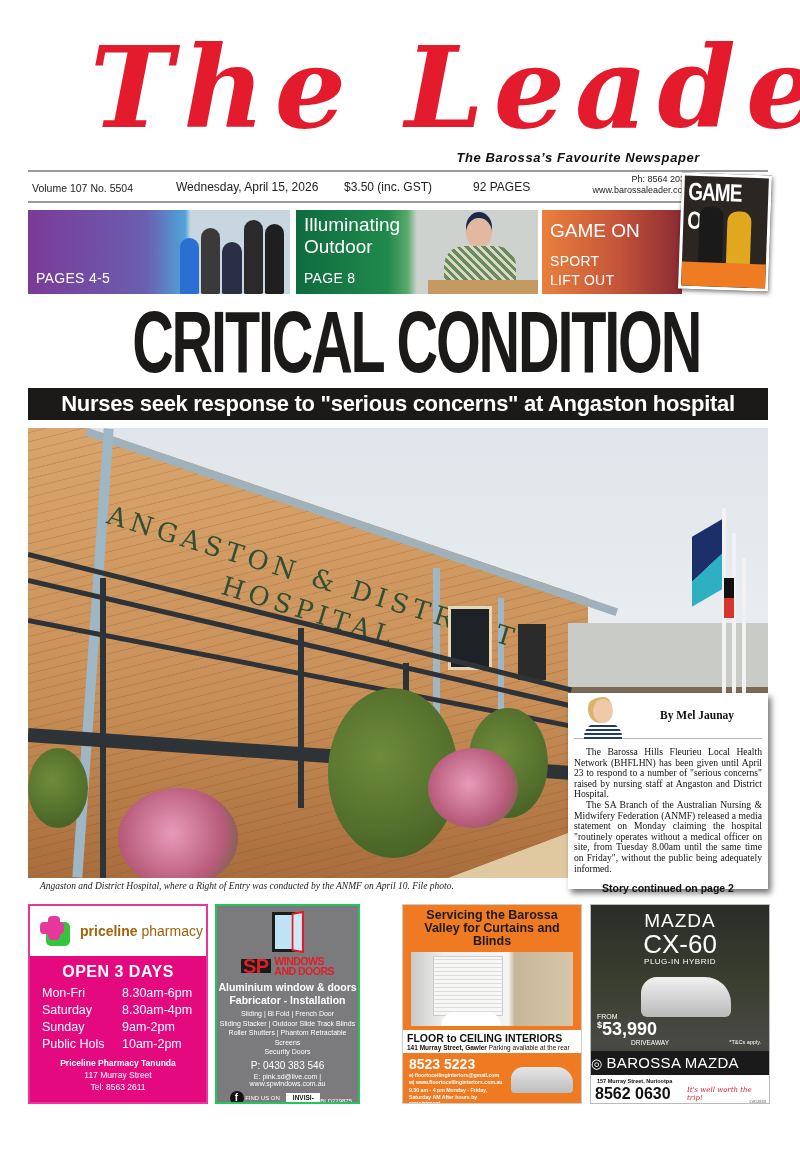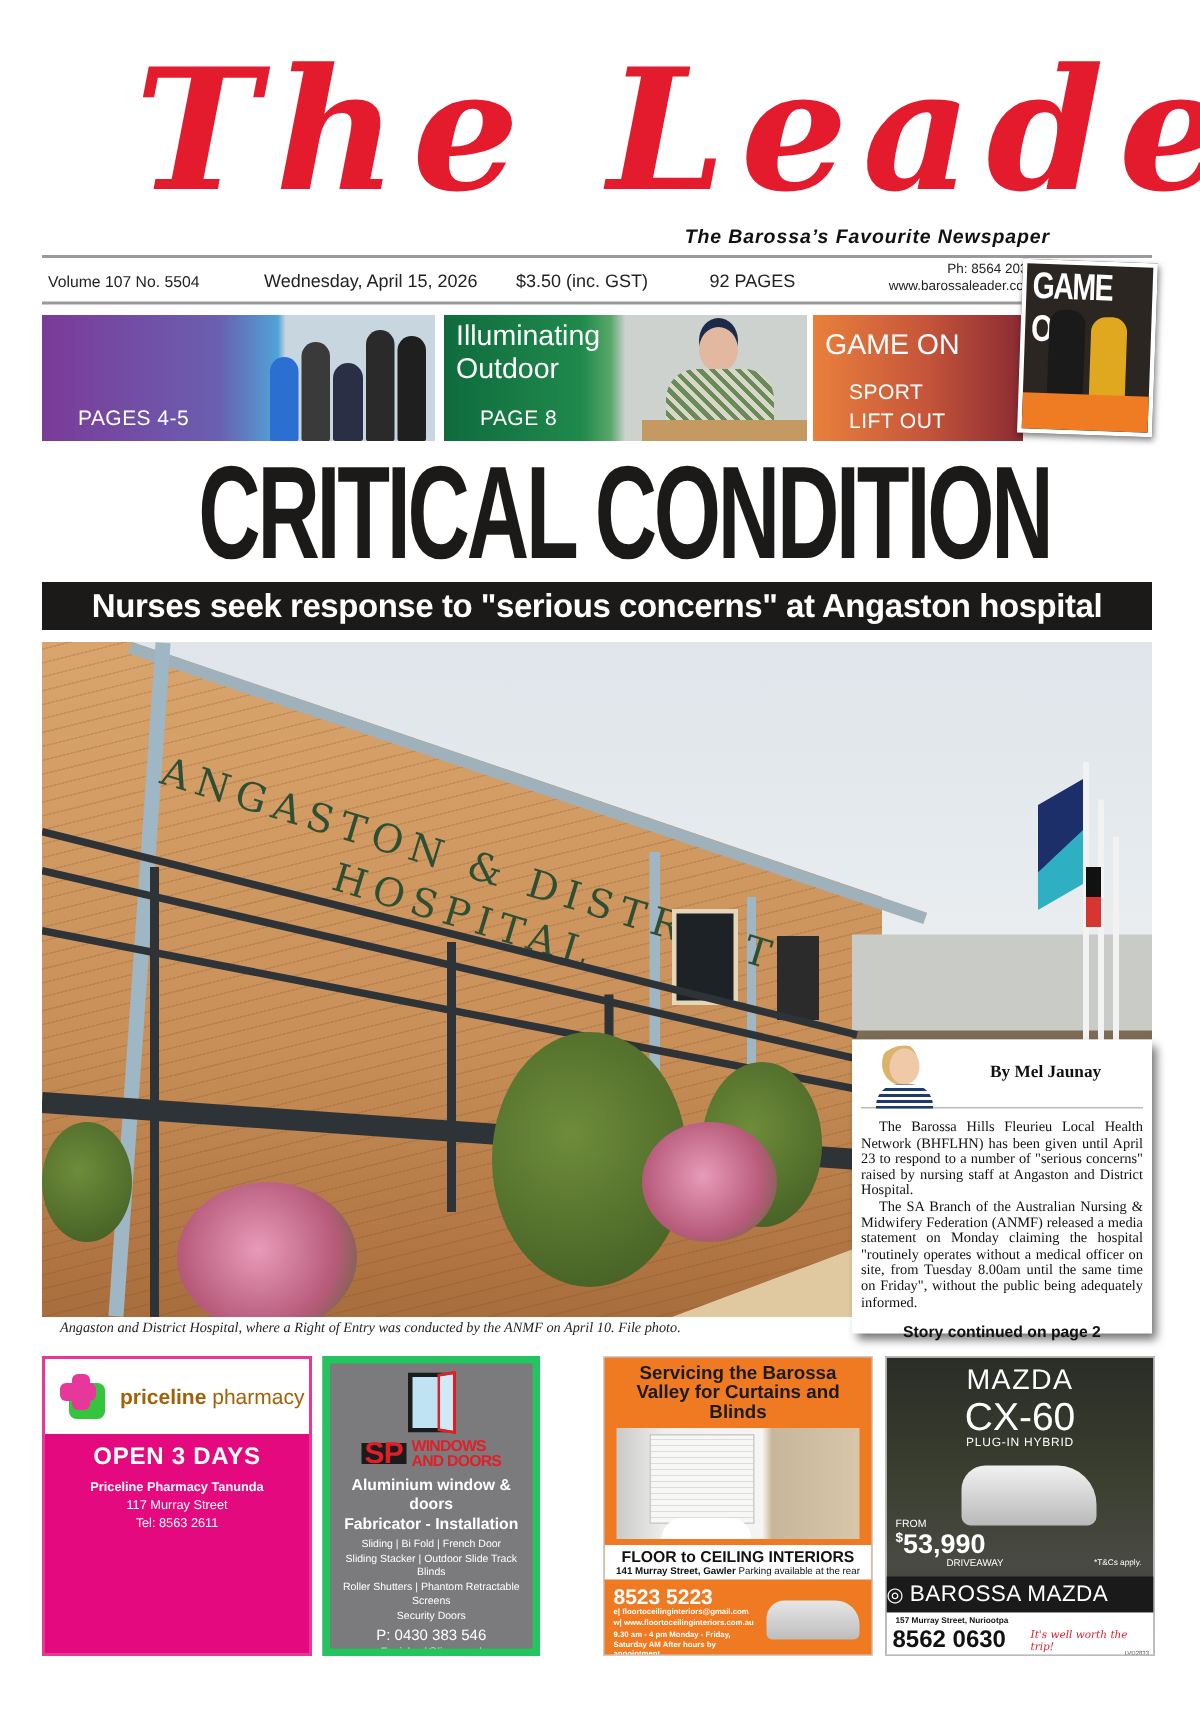--- a/index.html
+++ b/index.html
@@ -26,21 +26,21 @@
   .dateline span { position: absolute; top: 8px; font-size: 12px; color: #222; white-space: nowrap; }
   .dl-volume { left: 4px; font-size: 10.5px !important; top: 10px !important; }
   .dl-date { left: 148px; }
   .dl-price { left: 316px; }
   .dl-pages { left: 445px; }
   .dl-contact { left: 520px; top: 2px !important; width: 142px; text-align: right; font-size: 9px !important; line-height: 11px; }
 
   
   .promo { position: absolute; top: 210px; height: 84px; overflow: hidden; }
   .promo-text { position: absolute; left: 8px; top: 4px; color: #fff; font-size: 19px; line-height: 22px; }
-  .promo-page { position: absolute; left: 24px; bottom: 8px; color: #fff; font-size: 14px; letter-spacing: 0.3px; }
+  .promo-page { position: absolute; left: 8px; bottom: 8px; color: #fff; font-size: 14px; letter-spacing: 0.3px; }
   .promo-1 { left: 28px; width: 262px; background: linear-gradient(90deg, #7b3a98 0%, #6a5fb0 45%, #4fa3d8 60%, #c8d6e0 62%); }
   .promo-2 { left: 296px; width: 242px; background: linear-gradient(90deg, #0f6b3e 0%, #1f8a4c 38%, #5aa86a 46%, #cdd2cf 50%); }
   .promo-3 { left: 542px; width: 140px; background: linear-gradient(90deg, #e9803c 0%, #c4543a 55%, #8a2a32 100%); }
   .promo-photo { position: absolute; right: 0; top: 0; height: 84px; }
   .people { display: flex; align-items: flex-end; gap: 2px; padding-right: 6px; }
   .person { width: 22px; border-radius: 11px 11px 2px 2px; }
   .cover { position: absolute; left: 680px; top: 174px; width: 90px; height: 116px;
     background: #2c2622; border: 3px solid #fff; box-shadow: 1px 2px 4px rgba(0,0,0,0.5); transform: rotate(2deg); overflow: hidden; }
   .cover-title { position: absolute; left: 4px; top: 2px; color: #fff; font-family: "Liberation Sans", sans-serif;
     font-weight: bold; font-size: 19px; letter-spacing: -1px; transform: scaleY(1.3); transform-origin: top left; }
@@ -111,42 +111,42 @@
   .pl-brand { position: absolute; left: 50px; top: 17px; font-size: 14px; color: #a16207; }
   .pl-brand b { font-weight: bold; }
   .pl-open { color: #fff; text-align: center; font-weight: bold; font-size: 16px; letter-spacing: 0.5px; margin-top: 7px; }
   .pl-hours { margin: 4px 0 0 12px; color: #fff; font-size: 12.5px; line-height: 17px; }
   .pl-hours .row { display: flex; }
   .pl-hours .d { width: 80px; }
   .pl-foot { color: #fff; text-align: center; font-size: 8.5px; line-height: 12px; margin-top: 4px; }
   .pl-foot b { font-weight: bold; }
 
   
-  .ad-sp { left: 215px; width: 145px; background: #7b7b7d; border: 5px solid #22c55e; color: #fff; text-align: center; }
+  .ad-sp { left: 215px; width: 145px; background: #7b7b7d; border: 2px solid #22c55e; color: #fff; text-align: center; }
   .sp-icon { margin: 6px auto 0; width: 32px; height: 40px; border: 3px solid #1b1b1b; background: #bfe3f3; position: relative; }
   .sp-icon .door { position: absolute; right: -3px; top: -3px; width: 13px; height: 40px; border: 2px solid #e01f26; background: #cfeaf6; transform: perspective(40px) rotateY(-20deg); }
   .sp-logo { margin-top: 4px; font-weight: bold; font-size: 15px; color: #e01f26; line-height: 12px; letter-spacing: -0.5px; }
   .sp-logo .sp { display: inline-block; background: #1b1b1b; color: #e01f26; font-size: 20px; padding: 1px 2px; vertical-align: middle; }
   .sp-logo .wd { display: inline-block; text-align: left; font-size: 10.5px; line-height: 10px; vertical-align: middle; }
   .sp-h1 { font-weight: bold; font-size: 10.5px; margin-top: 5px; line-height: 13px; }
   .sp-list { font-size: 7px; line-height: 9.5px; margin-top: 2px; }
   .sp-phone { font-size: 10px; margin-top: 3px; }
   .sp-email { font-size: 7px; margin-top: 2px; }
   .sp-foot { display: flex; justify-content: space-between; align-items: center; padding: 4px 6px 0; font-size: 6px; }
   .fb-circle { width: 14px; height: 14px; border-radius: 50%; background: #111; color: #fff; font-weight: bold; font-size: 10px; line-height: 14px; text-align: center; display: inline-block; vertical-align: middle; }
   .invisi { background: #fff; color: #111; font-weight: bold; font-size: 6.5px; padding: 1px 2px; }
 
   
   .ad-ftc { left: 402px; width: 180px; background: #f07a22; border: 1px solid #ccc; }
   .ftc-head { color: #1b1b1b; font-weight: bold; text-align: center; font-size: 12.5px; line-height: 13px; margin-top: 4px; }
   .ftc-img { margin: 4px 8px 0; height: 74px; background: linear-gradient(90deg, #c9c9c7 0%, #efefed 20%, #f5f5f3 60%, #c7b69a 64%, #d7c6a8 100%); position: relative; }
   .ftc-img .shutters { position: absolute; left: 22px; top: 4px; width: 70px; height: 60px;
     background: repeating-linear-gradient(0deg, #f7f7f5 0 3px, #dcdcda 3px 4px); border: 1px solid #ccc; }
   .ftc-img .tub { position: absolute; left: 30px; bottom: 0; width: 60px; height: 14px; background: #fff; border-radius: 30px 30px 0 0; }
-  .ftc-white { margin-top: 4px; background: #fff; padding: 2px 4px; text-align: center; }
+  .ftc-white { margin-top: 4px; background: #fff; padding: 2px 4px; }
   .ftc-name { font-weight: bold; font-size: 10.5px; color: #111; }
   .ftc-addr { font-weight: bold; font-size: 6.5px; color: #111; }
   .ftc-addr span { font-weight: normal; }
   .ftc-phone { color: #fff; font-weight: bold; font-size: 14px; margin: 3px 0 0 6px; }
   .ftc-small { color: #fff; font-size: 5.2px; line-height: 6.5px; margin-left: 6px; font-weight: bold; }
   .ftc-car { position: absolute; right: 8px; bottom: 10px; width: 62px; height: 26px; background: linear-gradient(180deg, #e6e6e6, #bdbdbd); border-radius: 12px 16px 4px 4px; }
 
   
   .ad-mazda { left: 590px; width: 180px; background: linear-gradient(180deg, #2a2d26 0%, #3a3f30 40%, #4a4a44 70%, #2b2b2b 100%); border: 1px solid #bbb; color: #fff; }
   .mz-brand { text-align: center; font-size: 19px; margin-top: 6px; line-height: 20px; letter-spacing: 1px; }
@@ -274,20 +274,38 @@
 <div class="ad ad-priceline">
   <div class="pl-top">
     <div class="pl-cross">
       <div class="g"></div>
         <div class="p1"></div>
         <div class="p2"></div>
     </div>
     <div class="pl-brand"><b>priceline</b><span> pharmacy</span></div>
   </div>
   <div class="pl-open">OPEN 3 DAYS</div>
+  <div class="pl-hours">
+    <div class="row">
+        <span class="d">Mon-Fri</span>
+        <span>8.30am-6pm</span>
+      </div>
+    <div class="row">
+        <span class="d">Saturday</span>
+        <span>8.30am-4pm</span>
+      </div>
+    <div class="row">
+        <span class="d">Sunday</span>
+        <span>9am-2pm</span>
+      </div>
+    <div class="row">
+        <span class="d">Public Hols</span>
+        <span>10am-2pm</span>
+      </div>
+  </div>
   <div class="pl-foot">
     <b style="display:block;">Priceline Pharmacy Tanunda</b>
     <span style="display:block;">117 Murray Street</span>
     <span style="display:block;">Tel: 8563 2611</span>
   </div>
 </div>
 
 <div class="ad ad-sp">
   <div class="sp-icon">
       <div class="door"></div>

